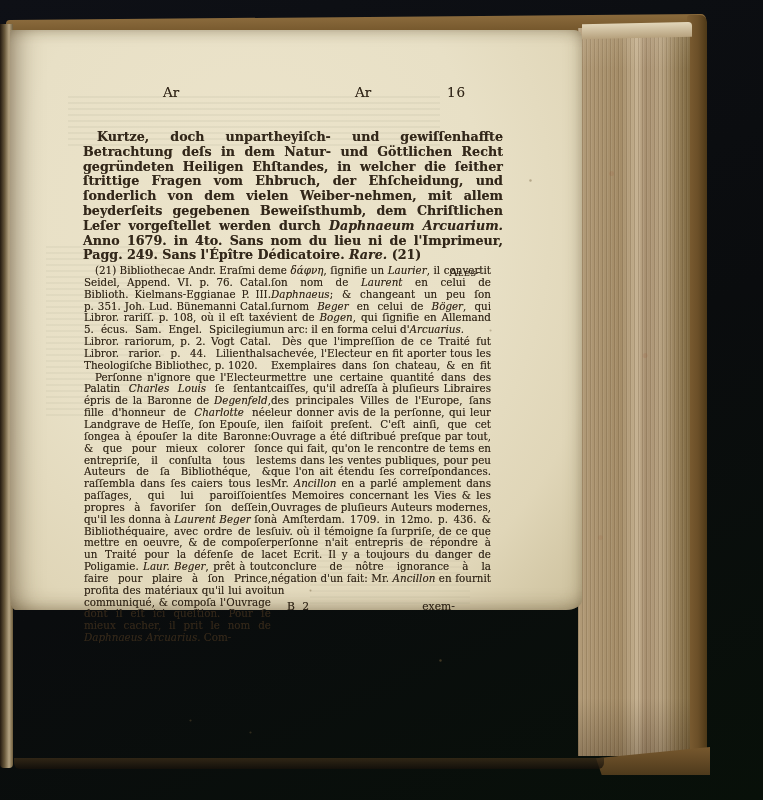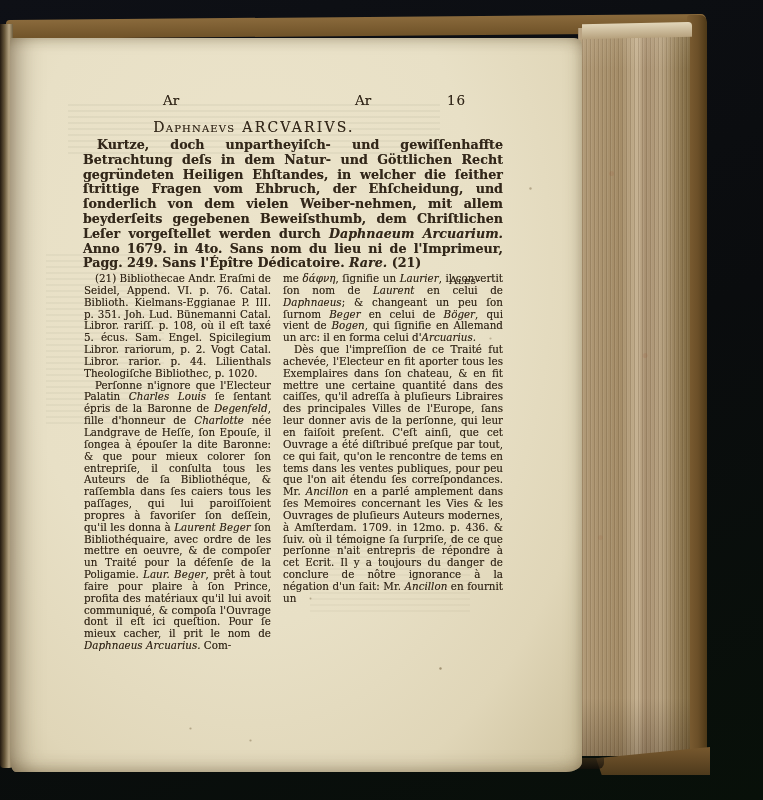--- a/index.html
+++ b/index.html
@@ -65,21 +65,21 @@
     transform:skewY(-1.2deg);border-radius:0 4px 0 0;
   }
   
   .page-sliver{
     position:absolute;left:0;top:24px;width:13px;height:744px;
     background:linear-gradient(90deg,#241a10 0%,#67573a 35%,#b5a483 70%,#6d5c3c 100%);
     border-radius:0 0 4px 4px;
   }
   
   .page{
-    position:absolute;left:10px;top:38px;width:572px;height:734px;
+    position:absolute;left:10px;top:30px;width:572px;height:580px;
     background:radial-gradient(ellipse at 42% 32%,#ece4cb 0%,var(--paper) 50%,#e0d6b8 78%,#cfc3a0 97%);
     border-radius:3px 8px 16px 6px / 3px 8px 10px 14px;
     box-shadow:
       inset 20px 0 26px -14px rgba(70,50,25,.5),
       inset -10px 0 18px -10px rgba(90,68,38,.38),
       inset 0 8px 14px -8px rgba(90,68,38,.3),
       inset 0 -12px 18px -10px rgba(90,68,38,.35);
   }
   
   .bleed{position:absolute;filter:blur(.7px);pointer-events:none;
@@ -111,21 +111,21 @@
   .title-lead{font-variant:small-caps;font-size:14px;letter-spacing:1.2px}
   .title-rest{font-size:14px;letter-spacing:2.2px;margin-left:7px}
   .lead-para{
     position:absolute;top:46px;left:0;width:420px;margin:0;
     font-size:12.7px;line-height:14.8px;text-align:justify;text-indent:14px;font-weight:bold;
   }
   .top-catchword{
     position:absolute;top:163px;right:22px;
     font-variant:small-caps;font-size:11.5px;letter-spacing:.6px;margin-top:18px;
   }
-  .columns{position:absolute;top:181px;left:1px;width:419px;display:flex;gap:12px}
+  .columns{position:absolute;top:181px;left:1px;width:419px;display:flex;}
   .col{display:block}
   .col-left{width:187px}
   .col-right{width:220px}
   .col p{margin:0;font-size:10.35px;line-height:11.85px;text-align:justify}
   .col p.indent{text-indent:11px}
   .col i, .lead-para i{font-style:italic}
   .footer-row{position:absolute;top:516px;left:0;width:420px;height:14px;font-size:10.8px}
   .signature{position:absolute;left:204px;letter-spacing:2px}
   .bottom-catchword{position:absolute;right:48px}
 </style>
@@ -149,35 +149,36 @@
     <div class="specks"></div>
 
     <div class="text-block">
 
       <div class="running-head">
         <span class="rh-left">Ar</span>
         <span class="rh-center">Ar</span>
         <span class="rh-page">16</span>
       </div>
 
-      <div class="article-title">
-        <span class="title-lead">Daphnaevs</span><span class="title-rest">ARCVARIVS.</span>
-      </div>
 
       <p class="lead-para"><span>Kurtze, doch unpartheyiſch- und gewiſſenhaffte Betrachtung deſs in dem Natur- und Göttlichen Recht gegründeten Heiligen Ehſtandes, in welcher die ſeither ſtrittige Fragen vom Ehbruch, der Ehſcheidung, und ſonderlich von dem vielen Weiber-nehmen, mit allem beyderſeits gegebenen Beweiſsthumb, dem Chriſtlichen Leſer vorgeſtellet werden durch </span><i>Daphnaeum Arcuarium.</i><span> Anno 1679. in 4to. Sans nom du lieu ni de l'Imprimeur, Pagg. 249. Sans l'Épître Dédicatoire. </span><i>Rare.</i><span> (21)</span></p>
 
       <div class="top-catchword">Ales-</div>
 
       <div class="columns">
         <div class="col col-left">
           <p class="indent"><span>(21) Bibliothecae Andr. Eraſmi de Seidel, Append. VI. p. 76. Catal. Biblioth. Kielmans-Eggianae P. III. p. 351. Joh. Lud. Bünemanni Catal. Libror. rariſſ. p. 108, où il eſt taxé 5. écus. Sam. Engel. Spicilegium Libror. rariorum, p. 2. Vogt Catal. Libror. rarior. p. 44. Lilienthals Theologiſche Bibliothec, p. 1020.</span></p>
           <p class="indent"><span>Perſonne n'ignore que l'Electeur Palatin </span><i>Charles Louis</i><span> ſe ſentant épris de la Baronne de </span><i>Degenfeld</i><span>, fille d'honneur de </span><i>Charlotte</i><span> née Landgrave de Heſſe, ſon Epouſe, il ſongea à épouſer la dite Baronne: &amp; que pour mieux colorer ſon entrepriſe, il conſulta tous les Auteurs de ſa Bibliothéque, &amp; raſſembla dans ſes caiers tous les paſſages, qui lui paroiſſoient propres à favoriſer ſon deſſein, qu'il les donna à </span><i>Laurent Beger</i><span> ſon Bibliothéquaire, avec ordre de les mettre en oeuvre, &amp; de compoſer un Traité pour la défenſe de la Poligamie. </span><i>Laur. Beger</i><span>, prêt à tout faire pour plaire à ſon Prince, profita des matériaux qu'il lui avoit communiqué, &amp; compoſa l'Ouvrage dont il eſt ici queſtion. Pour ſe mieux cacher, il prit le nom de </span><i>Daphnaeus Arcuarius.</i><span> Com-</span></p>
         </div>
         <div class="col col-right">
           <p><span>me </span><i>δάφνη</i><span>, ſignifie un </span><i>Laurier</i><span>, il convertit ſon nom de </span><i>Laurent</i><span> en celui de </span><i>Daphnaeus</i><span>; &amp; changeant un peu ſon ſurnom </span><i>Beger</i><span> en celui de </span><i>Böger</i><span>, qui vient de </span><i>Bogen</i><span>, qui ſignifie en Allemand un arc: il en forma celui d'</span><i>Arcuarius.</i></p>
           <p class="indent"><span>Dès que l'impreſſion de ce Traité fut achevée, l'Electeur en fit aporter tous les Exemplaires dans ſon chateau, &amp; en fit mettre une certaine quantité dans des caiſſes, qu'il adreſſa à pluſieurs Libraires des principales Villes de l'Europe, ſans leur donner avis de la perſonne, qui leur en faiſoit preſent. C'eſt ainſi, que cet Ouvrage a été diſtribué preſque par tout, ce qui fait, qu'on le rencontre de tems en tems dans les ventes publiques, pour peu que l'on ait étendu ſes correſpondances. Mr. </span><i>Ancillon</i><span> en a parlé amplement dans ſes Memoires concernant les Vies &amp; les Ouvrages de pluſieurs Auteurs modernes, à Amſterdam. 1709. in 12mo. p. 436. &amp; ſuiv. où il témoigne ſa ſurpriſe, de ce que perſonne n'ait entrepris de répondre à cet Ecrit. Il y a toujours du danger de conclure de nôtre ignorance à la négation d'un fait: Mr. </span><i>Ancillon</i><span> en fournit un</span></p>
         </div>
       </div>
 
+      <div class="footer-row">
+        <span class="signature">B 2</span>
+        <span class="bottom-catchword">exem-</span>
+      </div>
 
     </div>
   </div>
 </div>
 
 </body></html>

